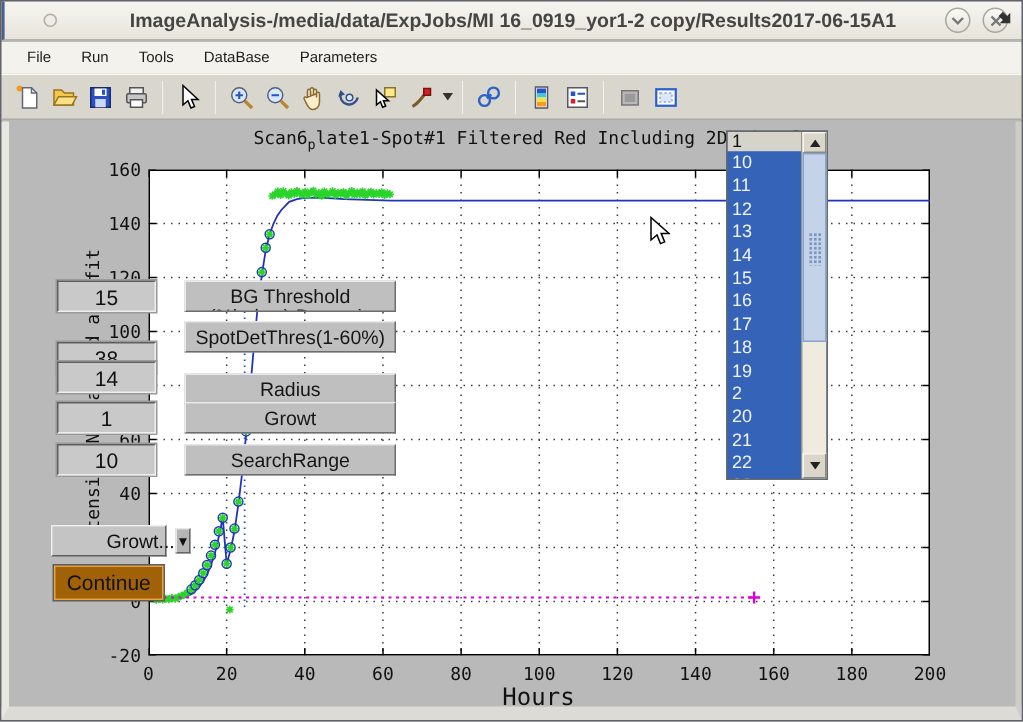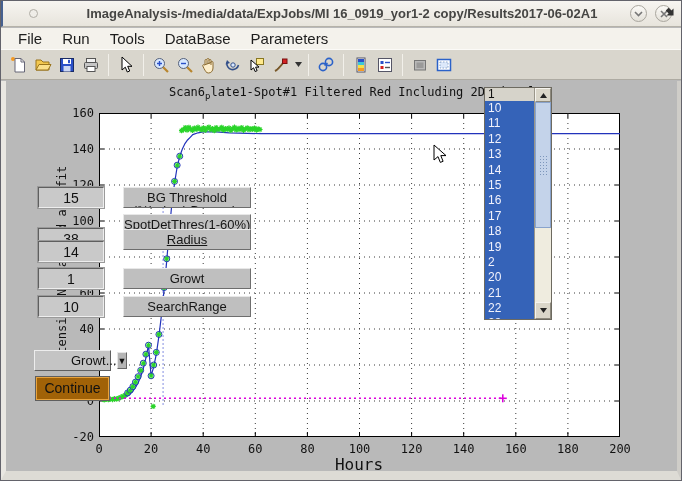--- a/index.html
+++ b/index.html
@@ -15,21 +15,21 @@
   .win-menu-dot{position:absolute;left:26px;top:8px;width:9px;height:9px;border-radius:50%;
     border:1px solid #b0ada5;background:#efede8;}
   .winbtn{position:absolute;top:4px;width:17px;height:17px;border-radius:50%;
     border:1px solid #a9a69e;background:linear-gradient(#fbfaf7,#e4e1d9);
     display:flex;align-items:center;justify-content:center;}
   .winbtn svg{display:block;}
   .btn-min{right:34px;}  .btn-close{right:9px;}
   
   .menubar{position:absolute;left:0;top:27px;right:0;height:21px;background:#f4f2ec;
     display:flex;align-items:center;padding-left:8px;gap:2px;}
-  .menu-item{font-size:15px;color:#1d1d1d;padding:2px 9px;}
+  .menu-item{font-size:10px;color:#1d1d1d;padding:2px 9px;}
   .menu-overflow{position:absolute;right:6px;top:6px;}
   
   .toolbar{position:absolute;left:0;top:48px;right:0;height:31px;background:#d9d6cd;
     border-top:1px solid #fbfaf7;border-bottom:1px solid #aeaba2;
     display:flex;align-items:center;padding-left:6px;}
   .tbtn{width:24px;height:24px;display:flex;align-items:center;justify-content:center;}
   .tsep{width:1px;height:22px;background:#a9a69d;border-right:1px solid #f2f0ea;
     margin:0 5px;}
   .tcaret{width:10px;height:24px;display:flex;align-items:center;justify-content:center;}
   
@@ -50,21 +50,21 @@
     font-family:"DejaVu Sans Mono",monospace;font-size:12px;color:#111;
     transform:rotate(-90deg);}
   
   .param-field{position:absolute;left:32px;width:66px;height:21px;z-index:5;
     background:#c9c9c9;border:1px solid #777;
     border-top-color:#5f5f5f;border-left-color:#5f5f5f;
     border-bottom-color:#eee;border-right-color:#eee;
     box-shadow:0 0 0 1px #9a9a9a;
     text-align:center;font-size:14px;color:#111;font-family:"Liberation Sans",sans-serif;
     padding:0;outline:none;}
-  .param-btn{position:absolute;left:117px;width:128px;height:21px;z-index:5;
+  .param-btn{position:absolute;left:117px;width:141px;height:21px;z-index:5;
     background:#bfbfbf;border:1px solid;border-color:#e8e8e8 #6d6d6d #6d6d6d #e8e8e8;
     font-size:13px;color:#161616;text-align:center;line-height:19px;
     overflow:hidden;white-space:nowrap;}
   .param-btn .l2{display:block;line-height:12px;margin-top:-2px;}
   .growth-dd{position:absolute;left:28px;top:269px;width:77px;height:21px;z-index:5;
     background:#c4c4c4;border:1px solid;border-color:#ededed #5f5f5f #5f5f5f #ededed;
     font-size:13px;color:#111;display:flex;align-items:center;}
   .growth-dd .lbl{flex:1;text-align:center;margin-left:36px;}
   .growth-dd .arr{width:16px;height:17px;margin-right:1px;background:#b5b5b5;
     border:1px solid;border-color:#e6e6e6 #666 #666 #e6e6e6;
@@ -92,21 +92,21 @@
   
   .cursor{position:absolute;z-index:20;}
 </style>
 </head>
 <body>
 
 <div class="window">
 
   <div class="titlebar">
     <span class="win-menu-dot"></span>
-    <div class="win-title">ImageAnalysis-/media/data/ExpJobs/MI 16_0919_yor1-2 copy/Results2017-06-02A1</div>
+    <div class="win-title">ImageAnalysis-/media/data/ExpJobs/MI 16_0919_yor1-2 copy/Results2017-06-15A1</div>
     <div class="winbtn btn-min">
       <svg width="9" height="6" viewBox="0 0 9 6">
           <path d="M1 1l3.5 3.5L8 1" fill="none" stroke="#777" stroke-width="1.6"></path>
         </svg>
     </div>
     <div class="winbtn btn-close">
       <svg width="8" height="8" viewBox="0 0 8 8">
           <path d="M1 1l6 6M7 1l-6 6" stroke="#777" stroke-width="1.6"></path>
         </svg>
     </div>
@@ -252,21 +252,21 @@
     <div class="xlabel" style="left:353px;top:374px;">Hours</div>
 
     <div class="axes" id="axes" style="left: 93px; top: 32px; width: 521px; height: 324px;"></div>
 
     <div id="controls">
         <input class="param-field" value="15" style="top: 106px;">
         <div class="param-btn" style="top: 106px;">BG Threshold<span class="l2">(%below) Dynamic</span></div>
         <input class="param-field" value="38" style="top: 147px;">
         <div class="param-btn" style="top: 133px;">SpotDetThres(1-60%)</div>
         <input class="param-field" value="14" style="top: 160px;">
-        <div class="param-btn" style="top: 148px; text-decoration: underline;">Radius</div>
+        <div class="param-btn" style="top: 168px;">Radius</div>
         <input class="param-field" value="1" style="top: 187px;">
         <div class="param-btn" style="top: 187px;">Growt</div>
         <input class="param-field" value="10" style="top: 215px;">
         <div class="param-btn" style="top: 215px;">SearchRange</div>
       </div>
 
     <div class="growth-dd">
       <span class="lbl">Growt...</span>
       <span class="arr">▼</span>
     </div>

